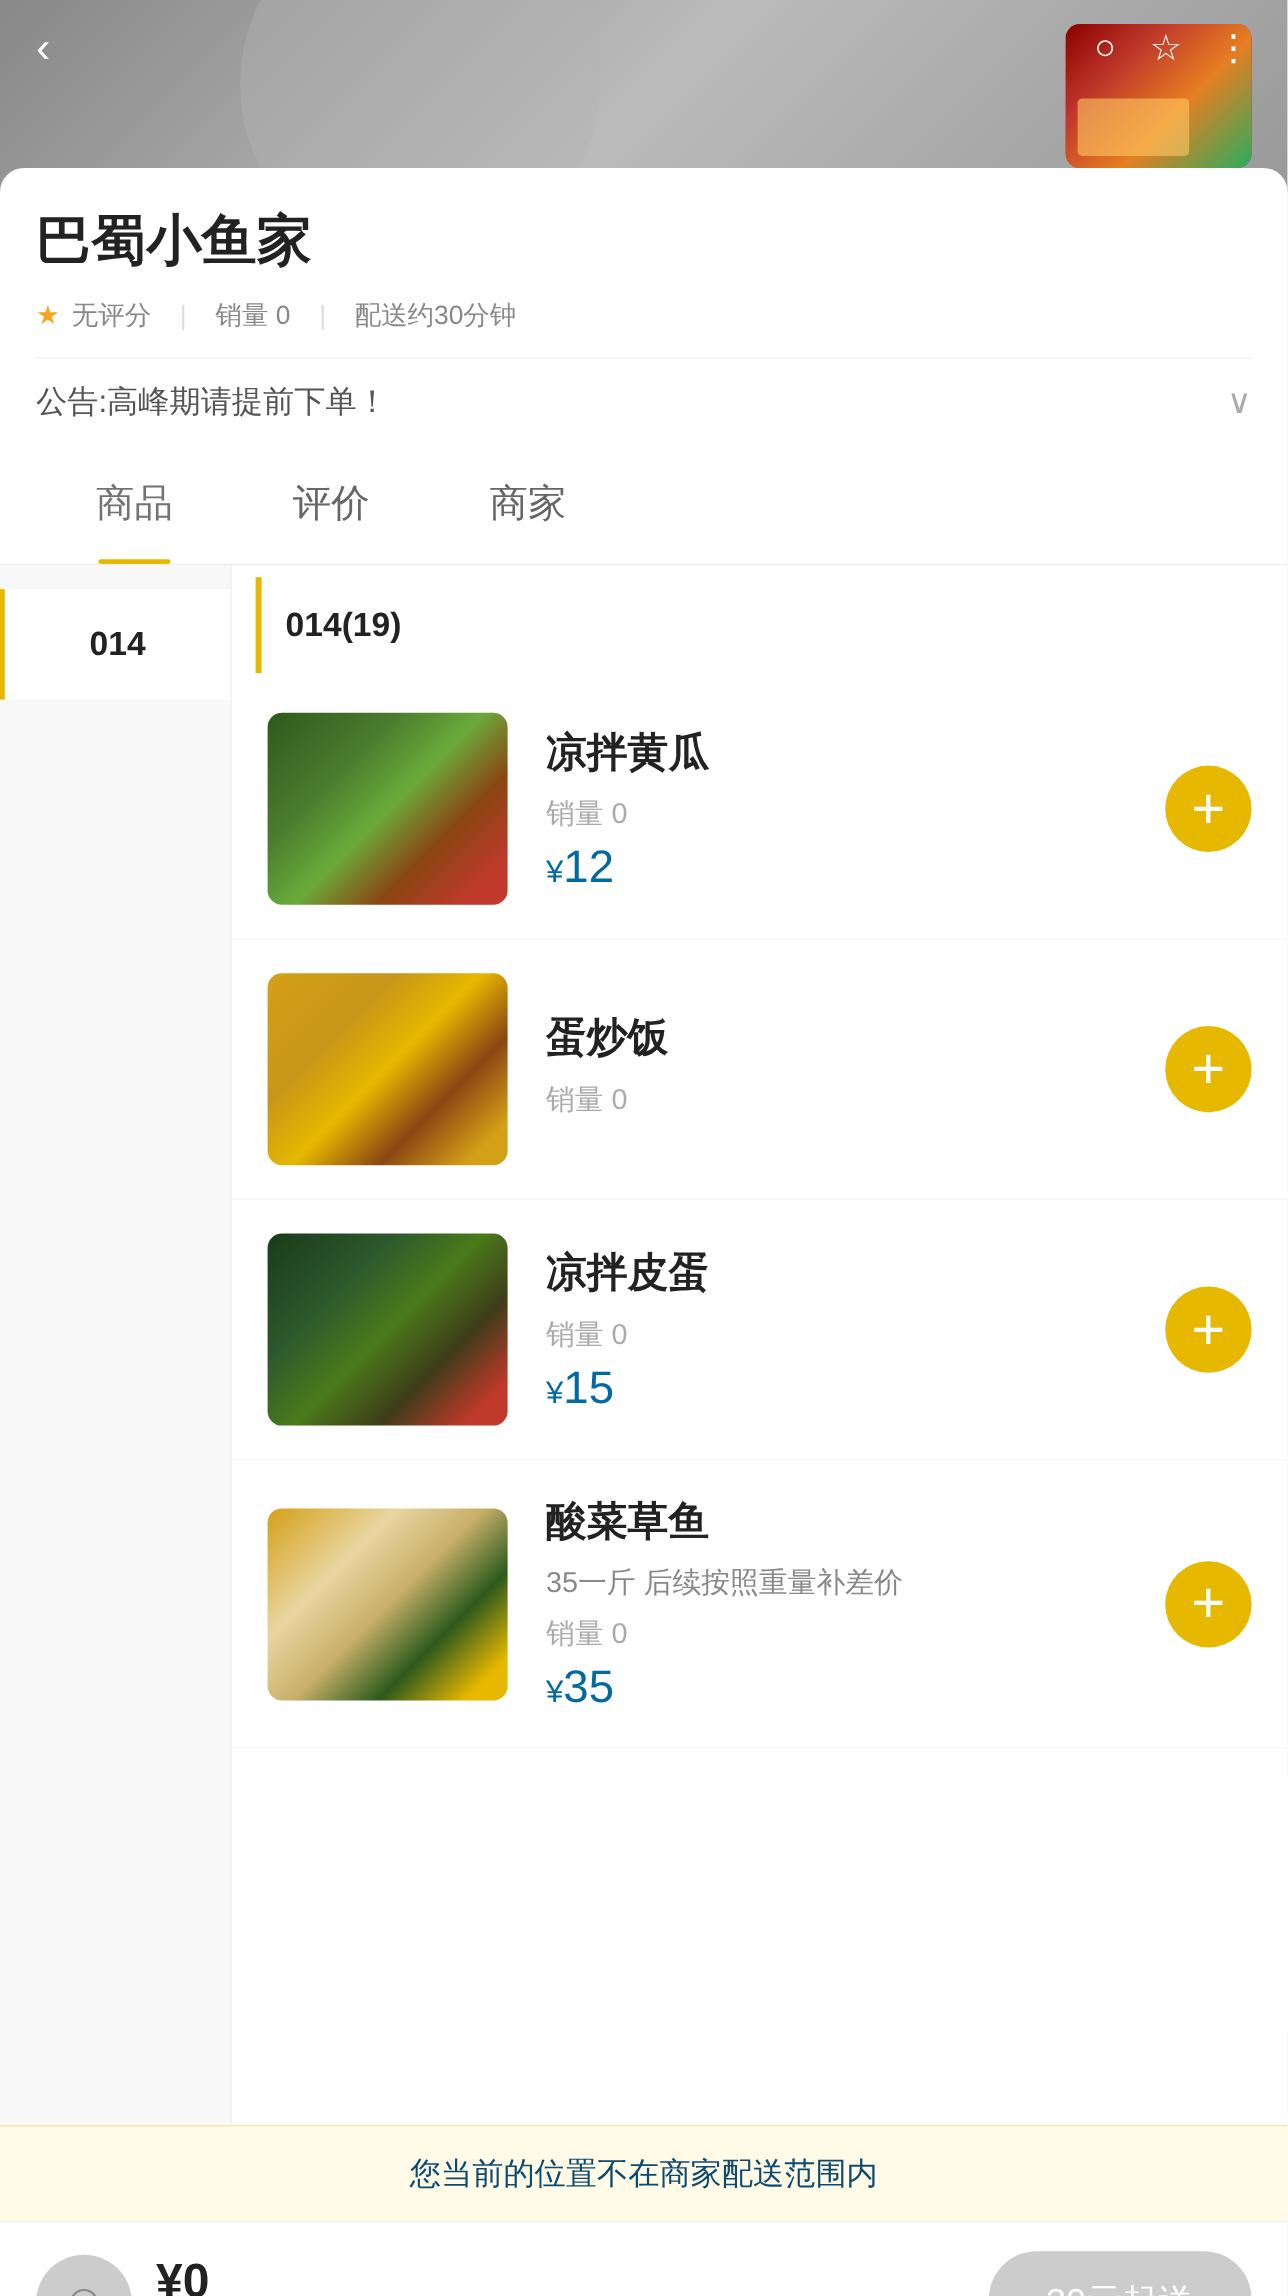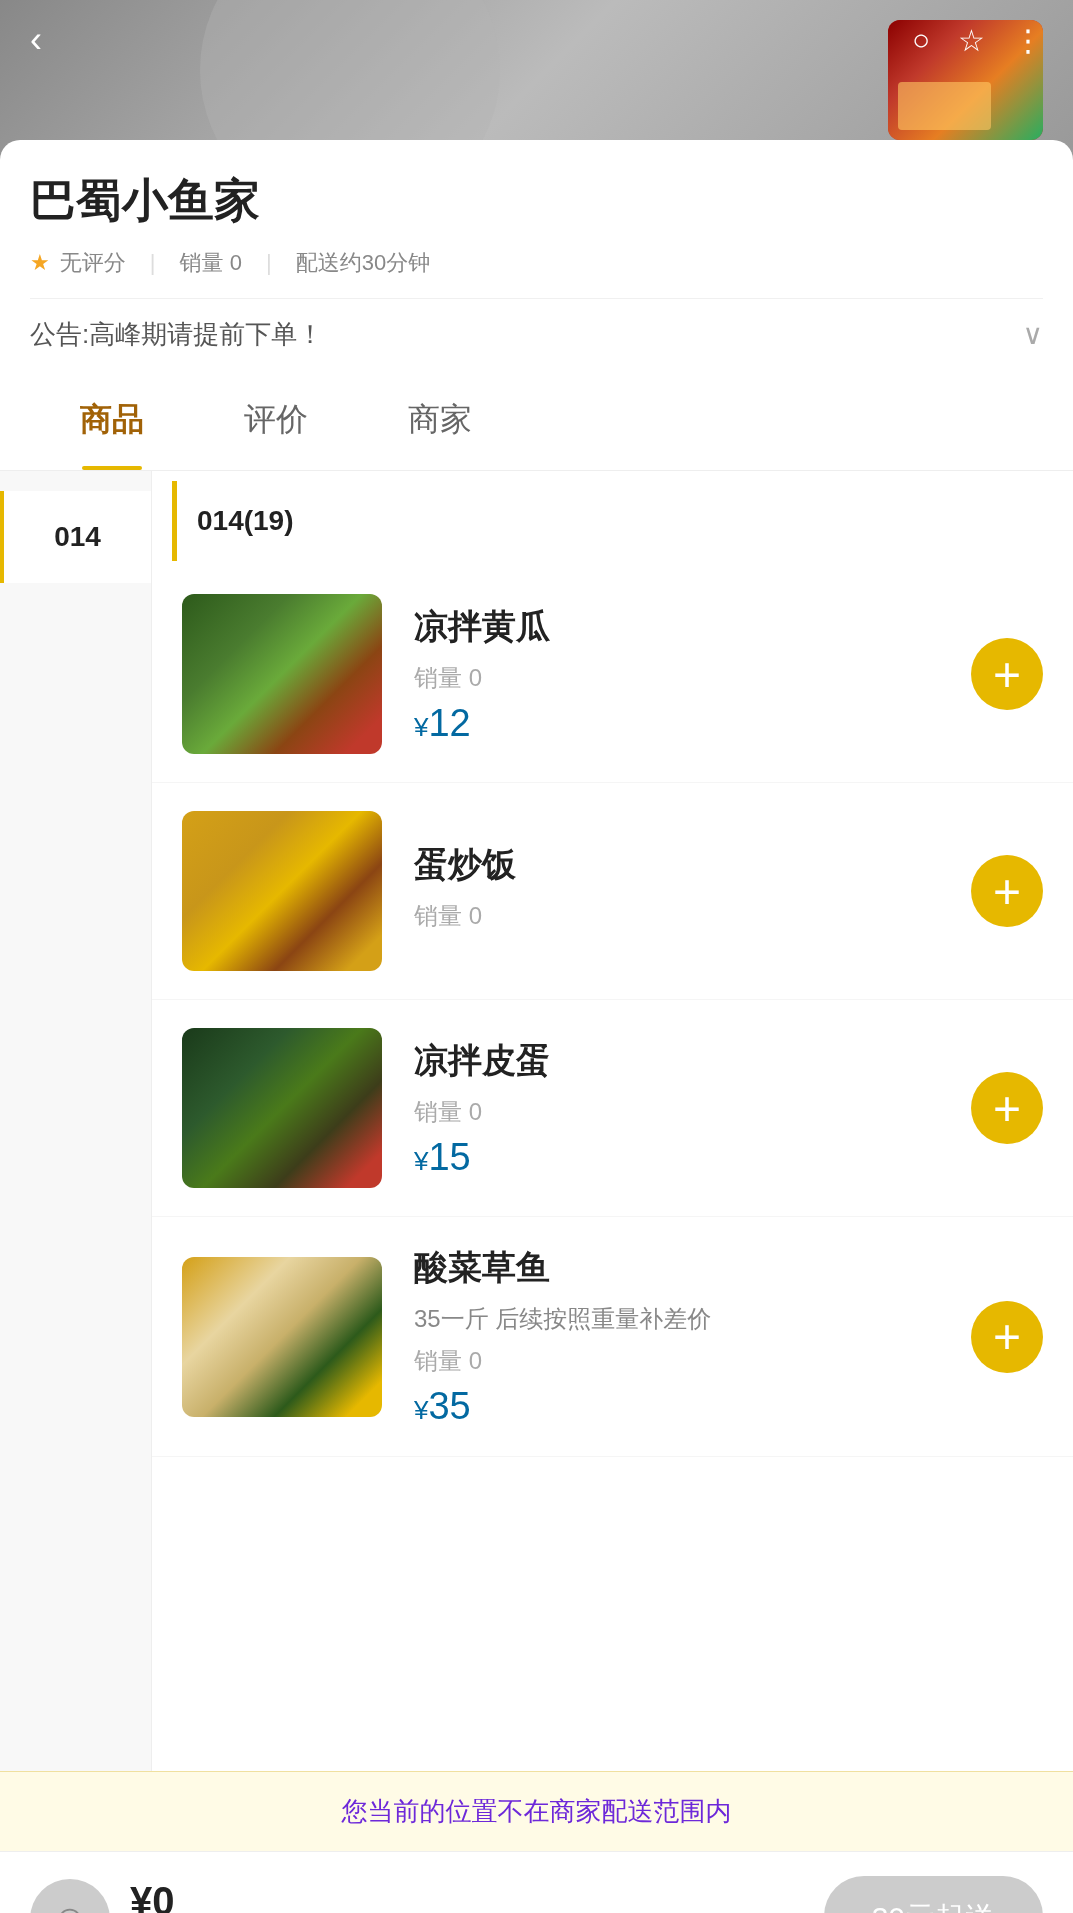--- a/index.html
+++ b/index.html
@@ -136,22 +136,22 @@
       border-bottom: 1px solid #eee;
     }
     .tab {
       padding: 28px 50px;
       font-size: 32px;
       color: #666;
       cursor: pointer;
       position: relative;
     }
     .tab.active {
-      color: #a16207;
-      font-weight: bold;
+      color: #737373;
+      font-weight: normal;
     }
     .tab.active::after {
       content: '';
       position: absolute;
       bottom: 0;
       left: 50%;
       transform: translateX(-50%);
       width: 60px;
       height: 4px;
       background: #e6b800;
@@ -160,21 +160,21 @@
 
     
     .content-area {
       display: flex;
       background: #fff;
       min-height: 1300px;
     }
 
     
     .sidebar {
-      width: 152px;
+      width: 193px;
       background: #f8f8f8;
       border-right: 1px solid #eee;
       padding-top: 20px;
       flex-shrink: 0;
     }
     .sidebar-item {
       padding: 30px 20px;
       text-align: center;
       font-size: 28px;
       color: #666;
@@ -271,21 +271,21 @@
       border: none;
       font-weight: 300;
     }
 
     
     .warning-banner {
       background: #fffbe6;
       text-align: center;
       padding: 22px;
       font-size: 26px;
-      color: #6d28d9;
+      color: #0c4a6e;
       border-top: 1px solid #f0e0a0;
     }
 
     
     .bottom-bar {
       position: sticky;
       bottom: 0;
       background: #fff;
       display: flex;
       align-items: center;

